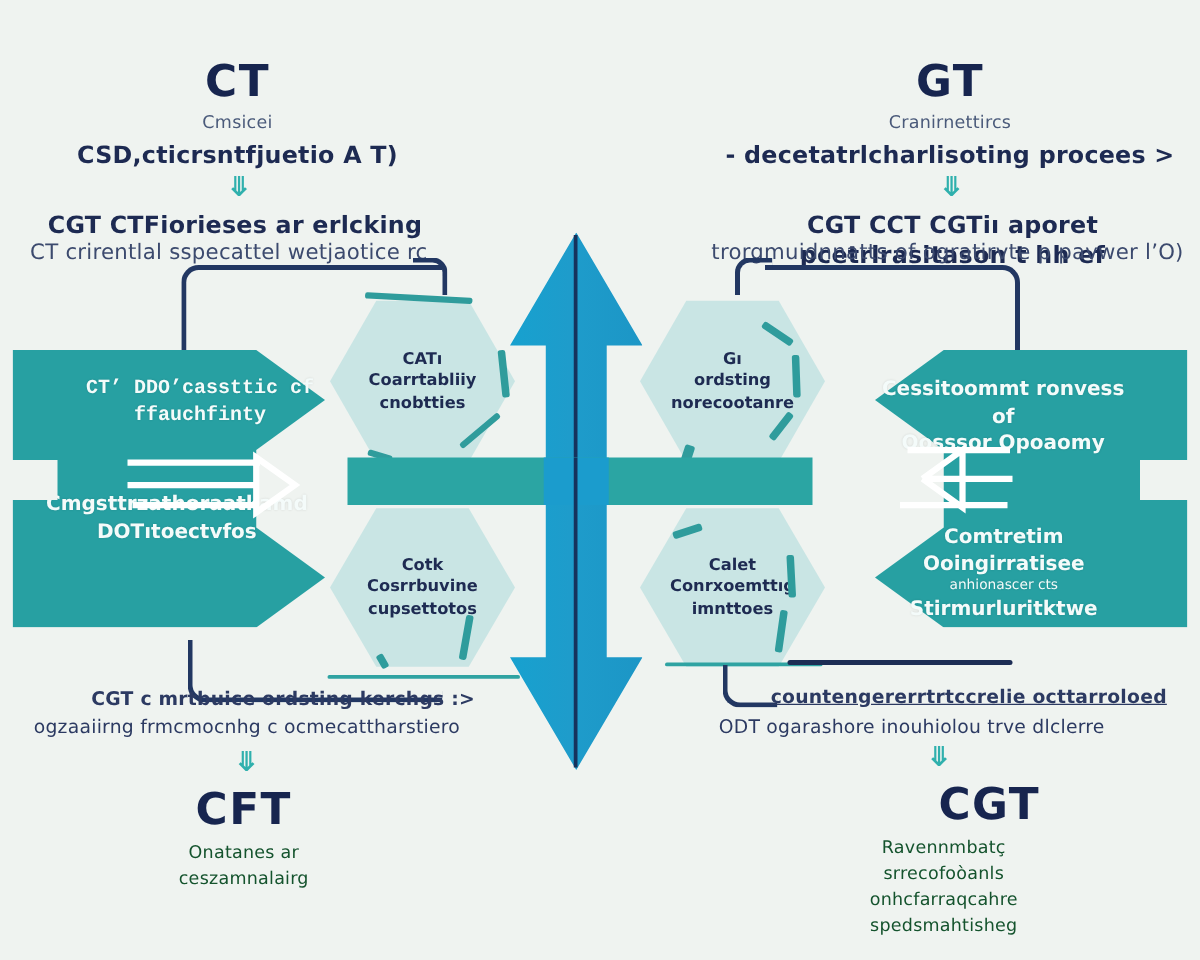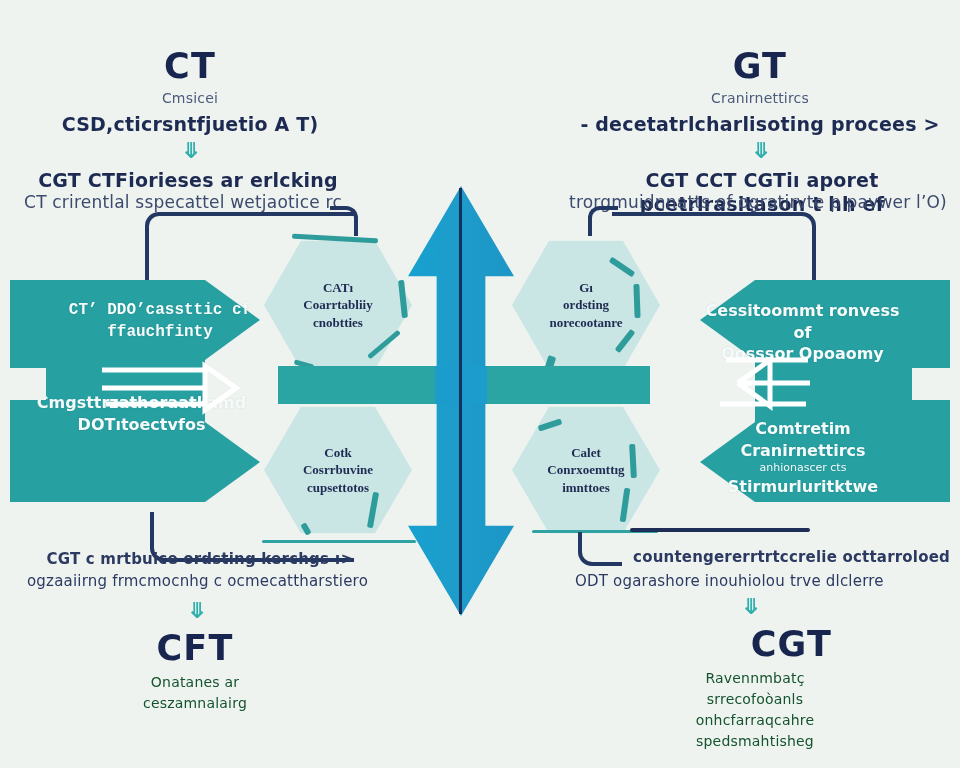--- a/index.html
+++ b/index.html
@@ -42,21 +42,21 @@
   }
   .head-line-2 {
     font-size: 17px;
     font-weight: normal;
     color: #3c4a6e;
   }
   .foot-line {
     font-size: 15px;
     color: #2c3a62;
   }
-  .foot-line.b { font-weight: bold; }
+  .foot-line.b { font-weight: bold; text-align: right; }
   .cap-sub {
     font-size: 14px;
     color: #14532d;
     line-height: 1.5;
   }
 
   
   .side-block {
     position: absolute;
     background: #27a0a2;
@@ -90,21 +90,20 @@
     inset: 0;
     display: flex;
     flex-direction: column;
     align-items: center;
     justify-content: center;
     color: #1e2b52;
     font-size: 13px;
     font-weight: bold;
     line-height: 1.35;
     text-align: center;
-    font-family: Liberation Serif, serif;
   }
   .hex-dash {
     position: absolute;
     background: #2f9c9c;
     border-radius: 2px;
   }
 
   
   #center-arrow {
     position: absolute;
@@ -194,21 +193,21 @@
     <path d="M2 10 H108 M2 28 H105 L105 6 L136 28 L105 50 L105 28 M6 44 H104" fill="none" stroke="#ffffff" stroke-width="5" stroke-linejoin="miter"></path>
   </svg>
 
   <div class="side-block side-right" style="left:700px; top:280px; width:250px; height:222px;">
   </div>
   <div class="block-text" style="left:700px; top:300px; width:205px;">
     <div>Cessitoommt ronvess of</div>
     <div>Oosssor Opoaomy</div>
   </div>
   <div class="block-text" style="left:697px; top:418px; width:212px;">
-    <div>Comtretim Cranirnettircs</div>
+    <div>Comtretim Ooingirratisee</div>
     <div style="font-size:11px; font-weight:normal;">anhionascer cts</div>
     <div>Stirmurluritktwe</div>
   </div>
 
   <div style="position:absolute; left:912px; top:368px; width:48px; height:32px; background:#eff3f0;"></div>
 
   <svg class="white-arrow" style="left:692px; top:352px;" width="150" height="62" viewBox="0 0 150 62">
     <path d="M34 8 H116 M46 31 H118 M46 31 L78 8 L78 54 L46 31 M28 52 H114" fill="none" stroke="#ffffff" stroke-width="5" stroke-linejoin="miter"></path>
   </svg>
 
@@ -283,21 +282,21 @@
   <div class="txt cap-sub" style="left:100px; top:672px; width:190px;">
     <div>Onatanes ar</div>
     <div>ceszamnalairg</div>
   </div>
 
   <div class="rule-line" style="left:532px; top:530px; width:126px;"></div>
   <div class="rule-line dark" style="left:630px; top:528px; width:180px; height:4px;"></div>
   <div class="conn" style="left:578px; top:532px; width:40px; height:30px;
        border-bottom-width:4px; border-left-width:4px; border-bottom-left-radius:14px;"></div>
 
-  <div class="txt foot-line b" style="left:600px; top:548px; width:350px; text-align:right;">countengererrtrtccrelie octtarroloed</div>
+  <div class="txt foot-line b" style="left:600px; top:548px; width:350px; text-align:center;text-decoration:underline;">countengererrtrtccrelie octtarroloed</div>
   <div class="txt foot-line" style="left:575px; top:572px; width:375px; text-align:left;">ODT ogarashore inouhiolou trve dlclerre</div>
 
   <div class="tiny-arrow" style="left:742px; top:596px;">⤋</div>
 
   <div class="txt big-acr" style="left:672px; top:622px; width:160px;text-align:right;">CGT</div>
   <div class="txt cap-sub" style="left:660px; top:668px; width:190px;">
     <div>Ravennmbatç</div>
     <div>srrecofoòanls</div>
     <div>onhcfarraqcahre</div>
     <div>spedsmahtisheg</div>

